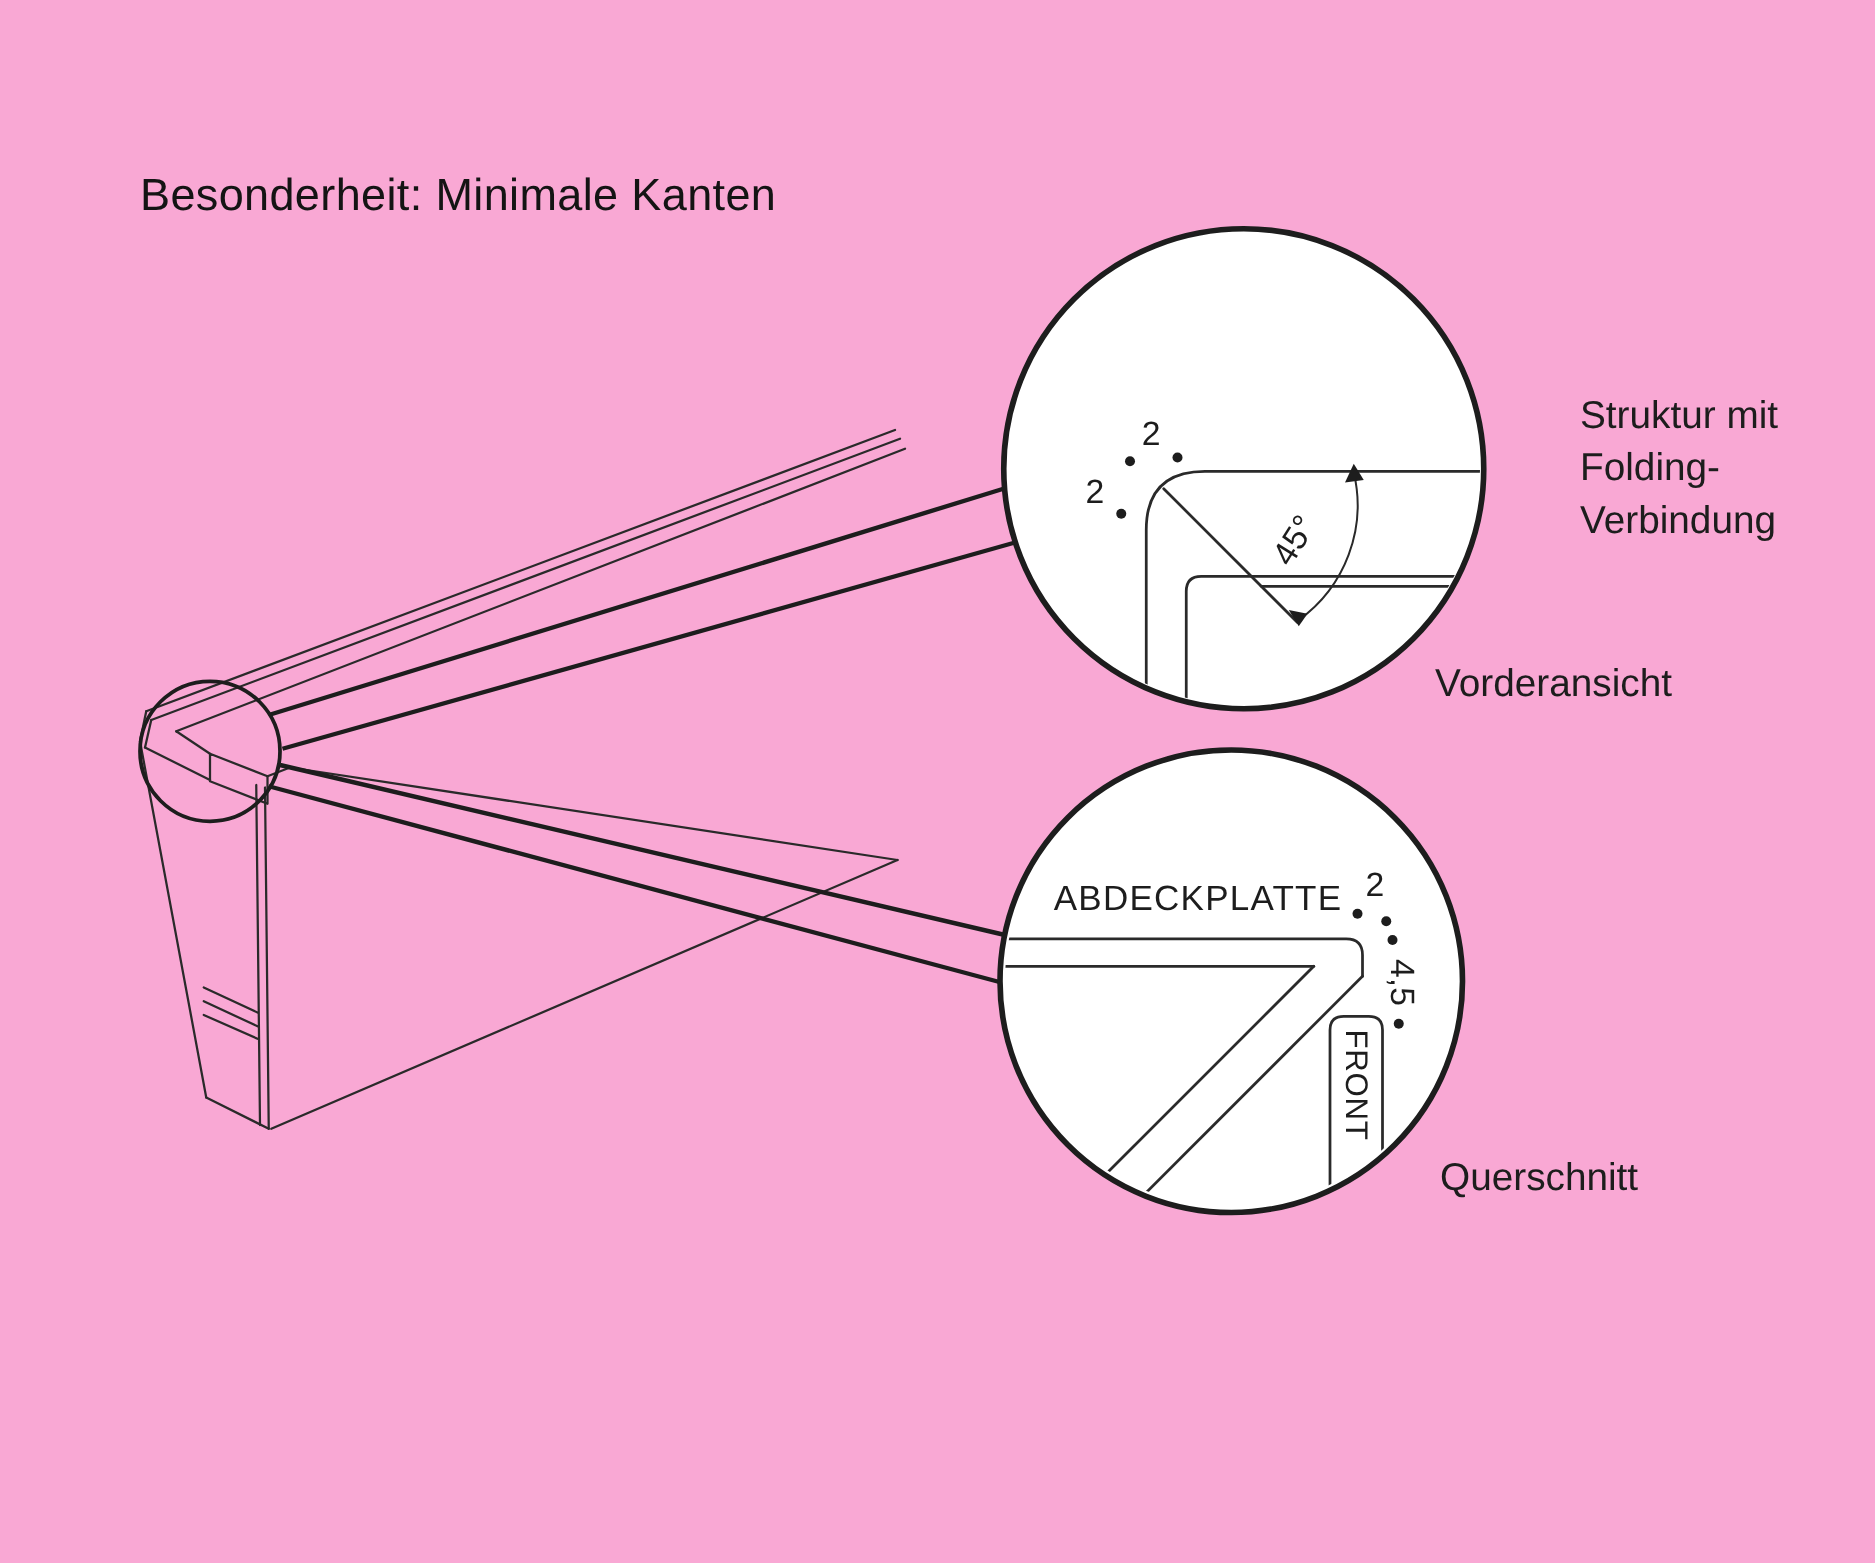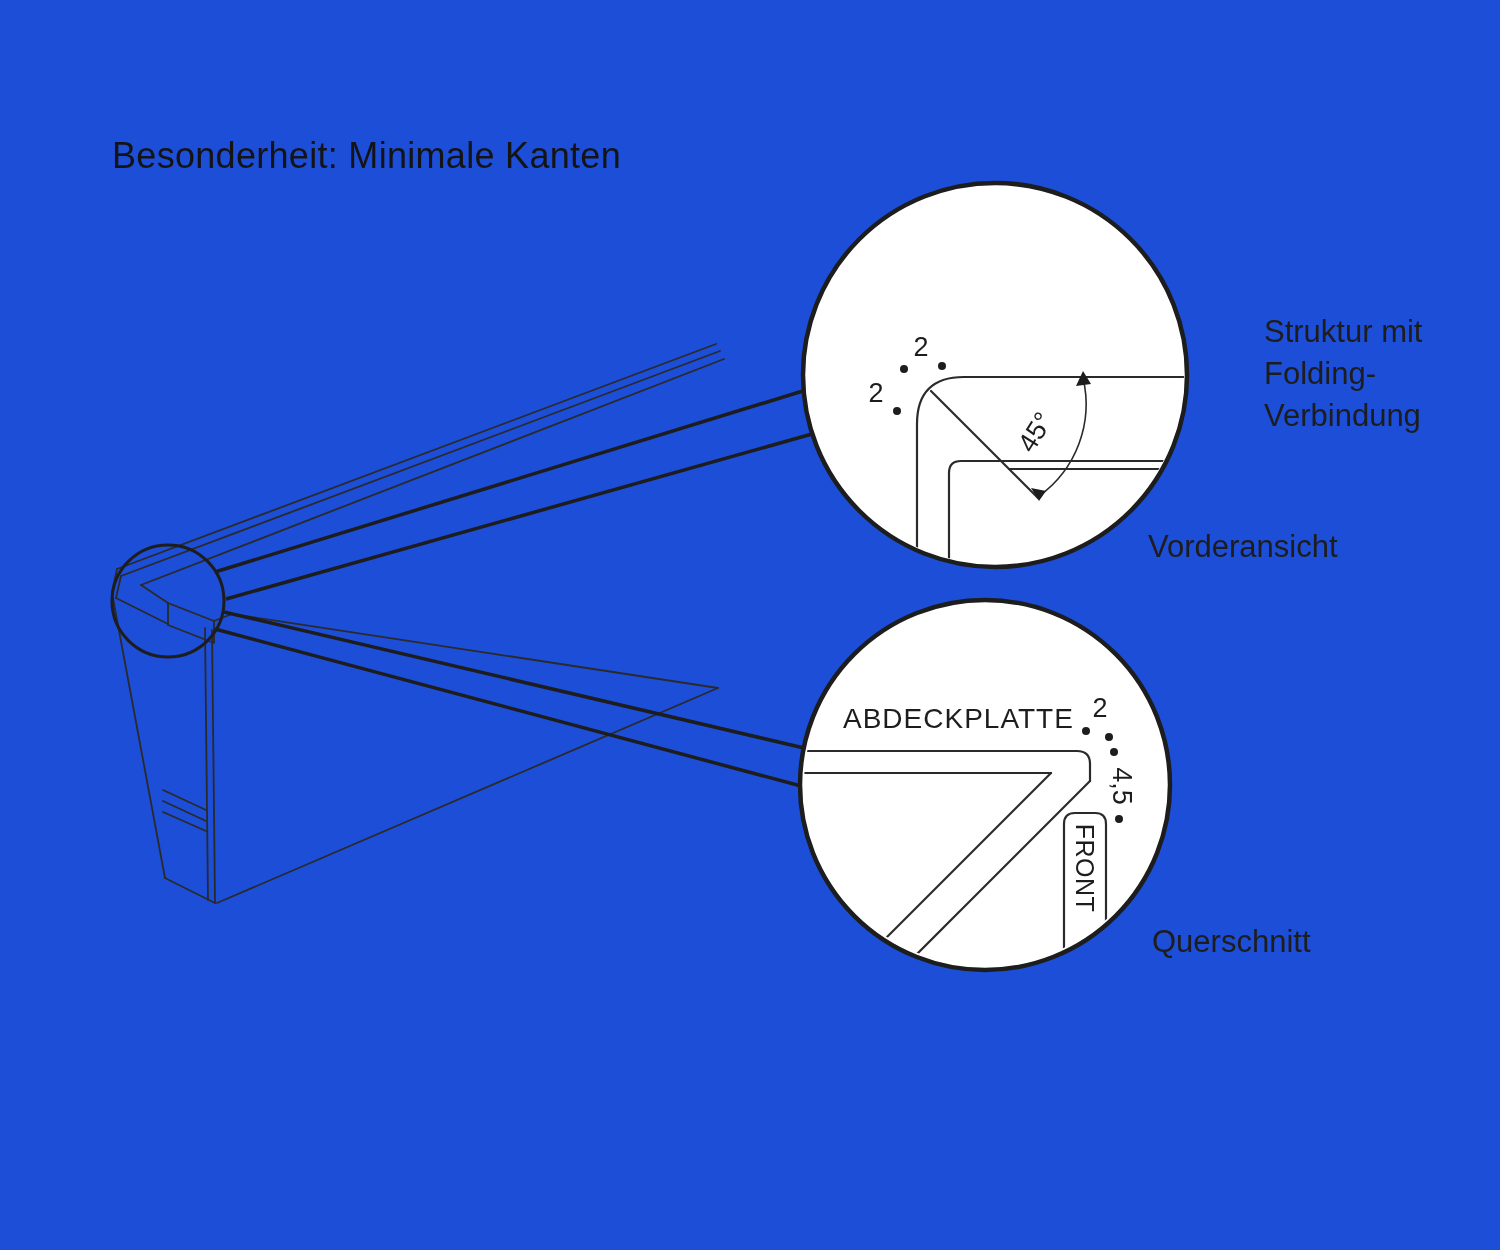--- a/index.html
+++ b/index.html
@@ -1,16 +1,16 @@
 <!DOCTYPE html>
 <html><head>
 <meta charset="utf-8">
 <style>
   html,body{margin:0;padding:0;background:#ffffff;}
-  .canvas{position:relative;width:1500px;height:1250px;background:#1d4ed8;overflow:hidden;}
+  .canvas{position:relative;width:1500px;height:1250px;background:#f9a8d4;overflow:hidden;}
   svg{display:block;}
   svg text{font-family:"Liberation Sans", sans-serif;fill:#1d1d1d;}
   .title{font-size:36px;fill:#141414;letter-spacing:.3px;}
   .ann text{font-size:31px;}
   .dim{font-size:27px;text-anchor:middle;}
   .part{font-size:28px;letter-spacing:1px;}
   .front-lbl{font-size:25px;text-anchor:middle;letter-spacing:.5px;}
   g.draw path{stroke:#2a2a2a;stroke-width:1.8;fill:none;stroke-linecap:round;stroke-linejoin:round;}
   .callout{stroke:#1d1d1d;fill:none;}
   .detail-ring{stroke:#1d1d1d;stroke-width:4.5;fill:none;}

